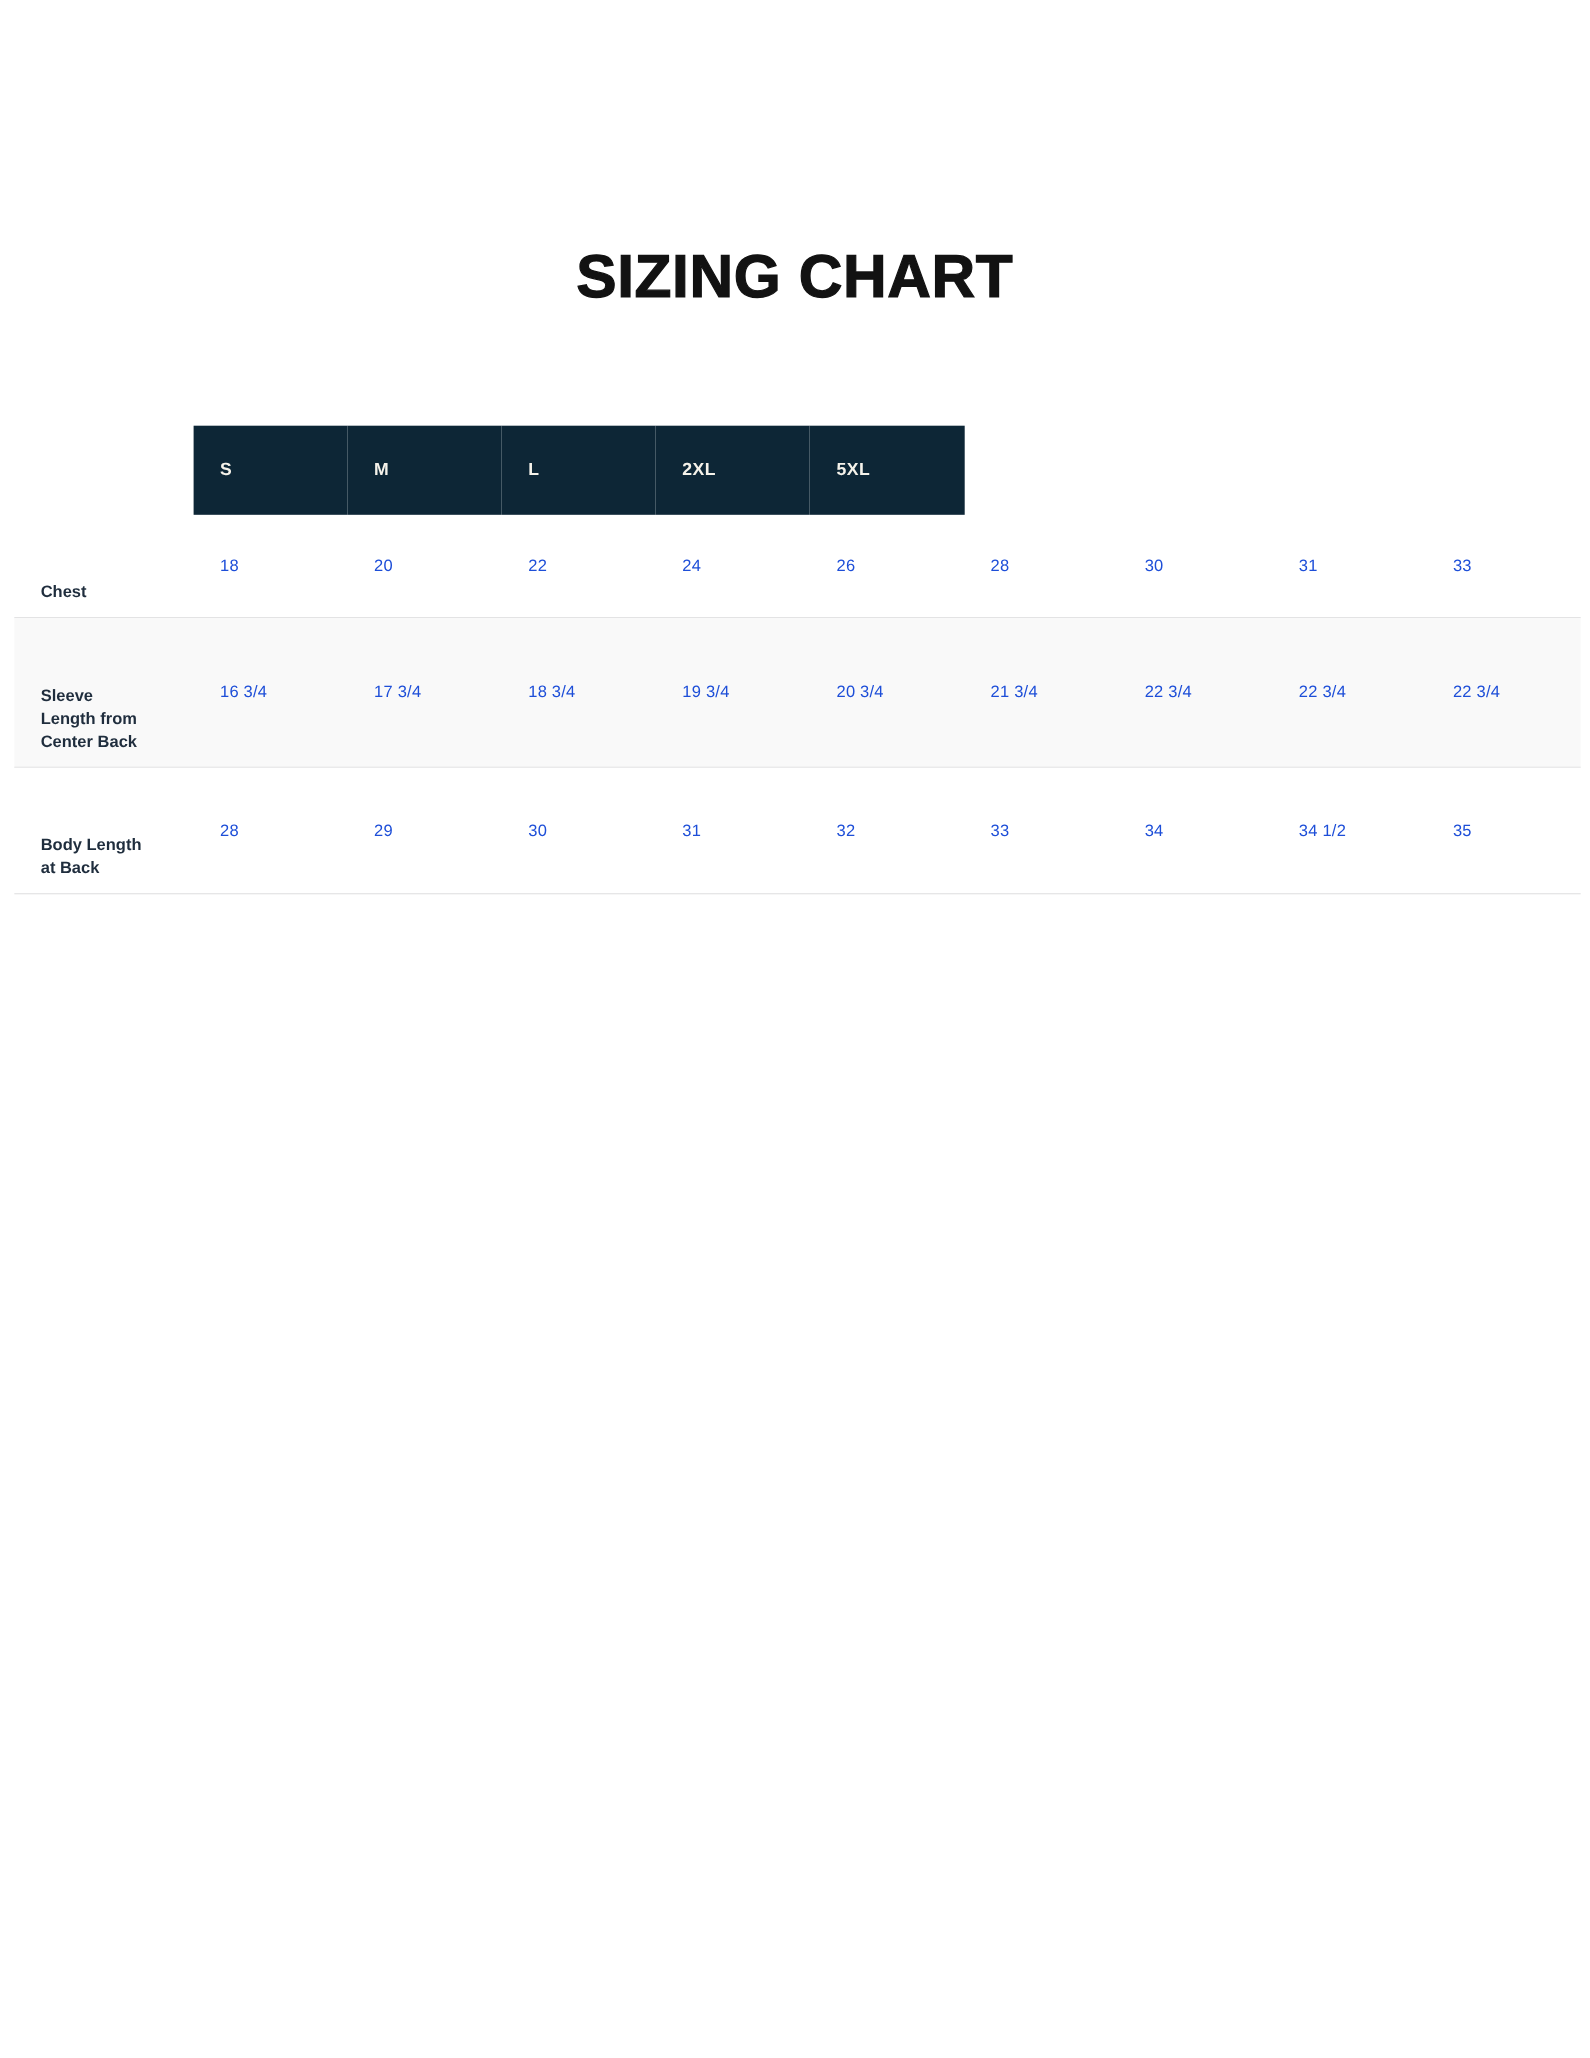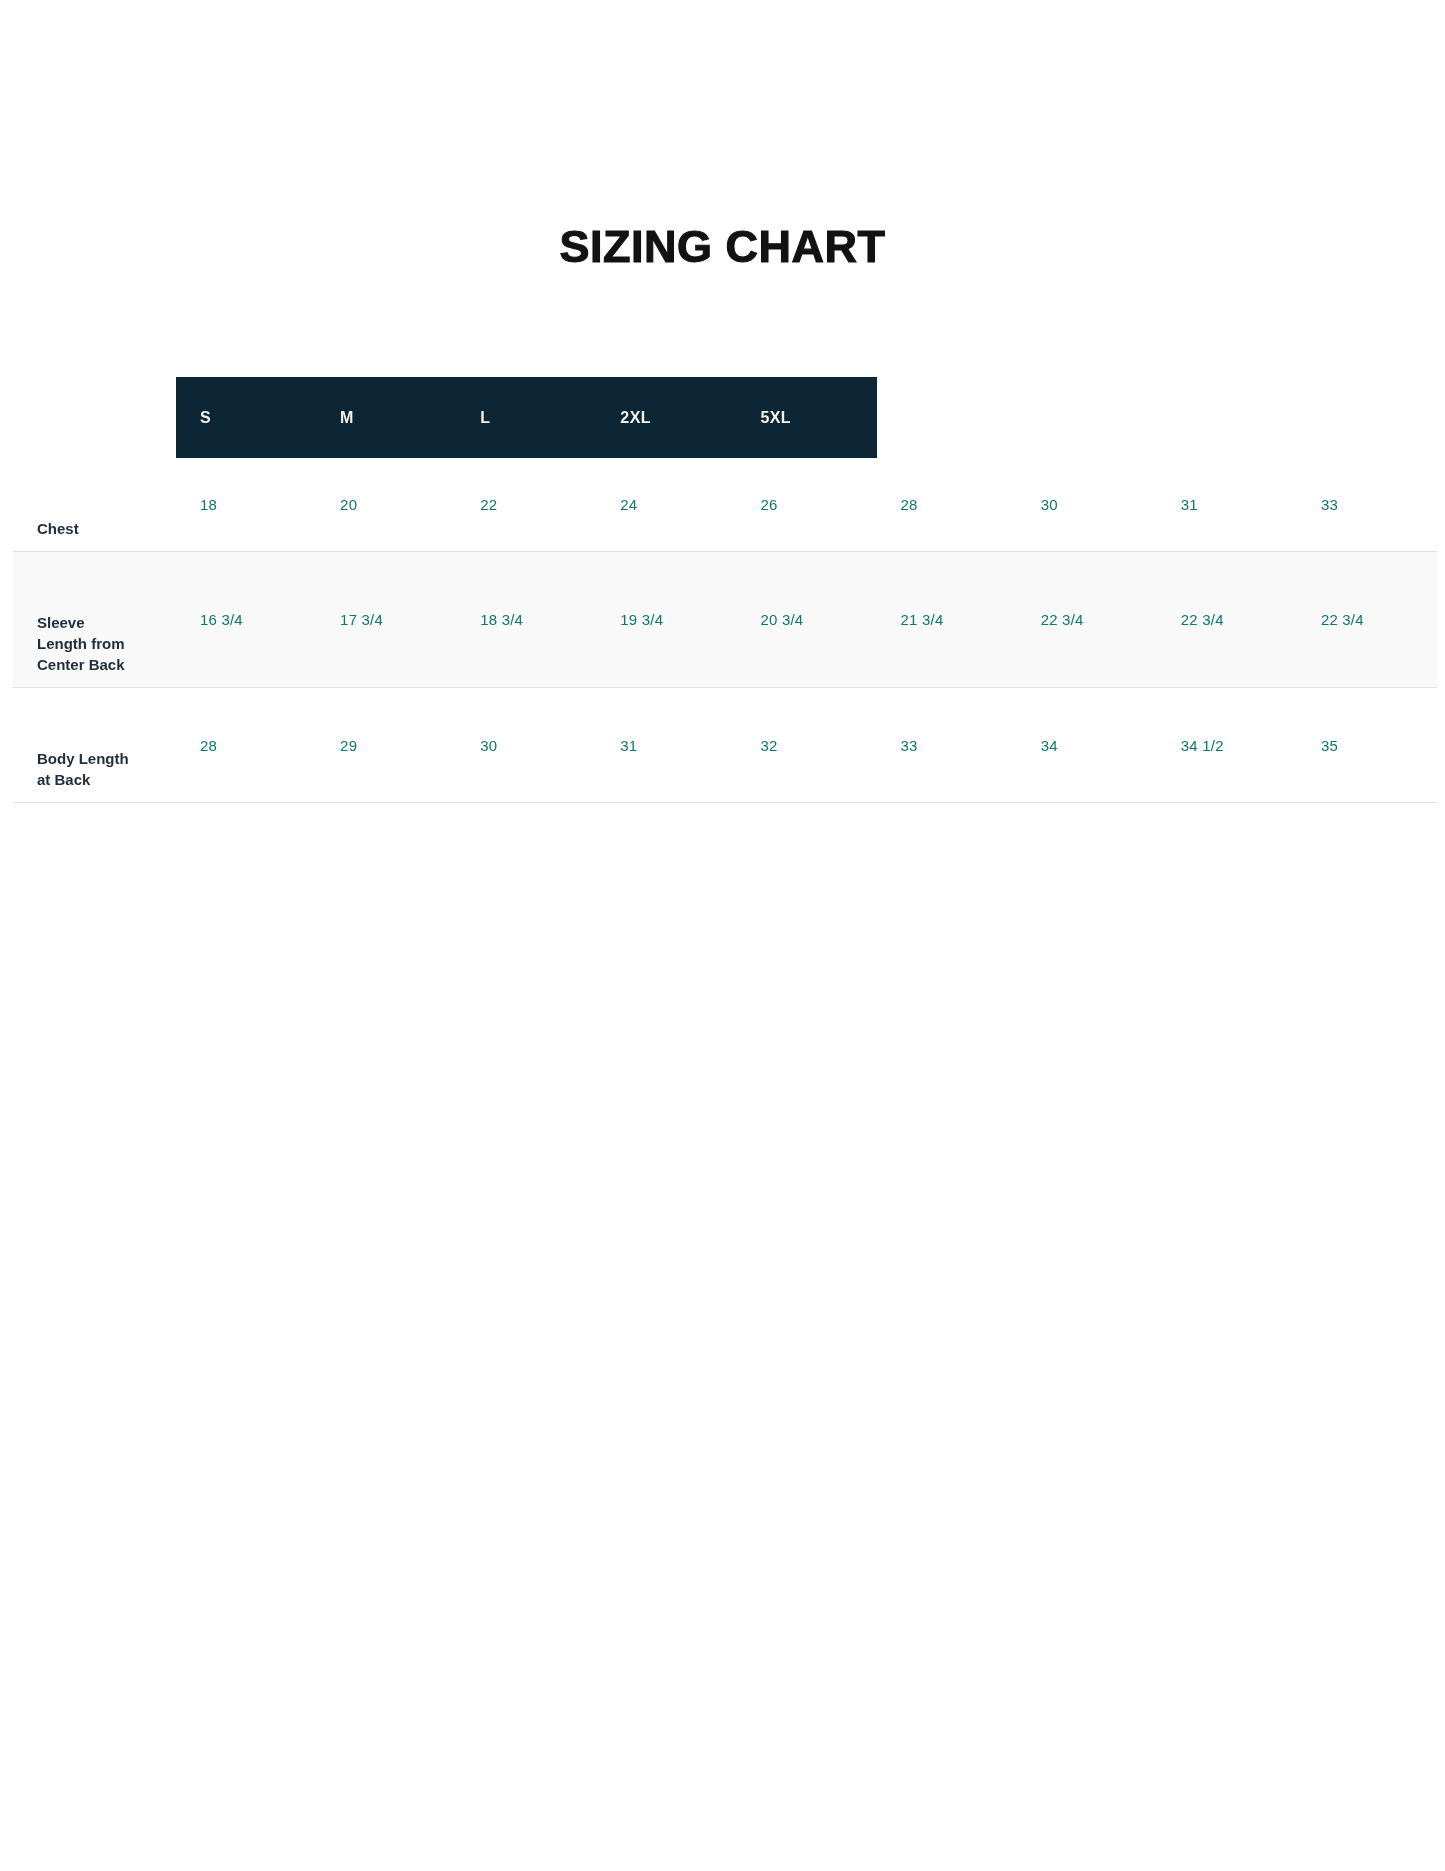--- a/index.html
+++ b/index.html
@@ -14,21 +14,21 @@
     height: 1871px;
     position: relative;
     overflow: hidden;
   }
 
   
   .page-title {
     margin: 224px 0 0 0;
     width: 100%;
     text-align: center;
-    font-size: 45px;
+    font-size: 55px;
     line-height: 1;
     font-weight: bold;
     letter-spacing: 0.5px;
     color: #121212;
     -webkit-text-stroke: 1.1px #121212;
   }
 
   
   .table-wrap {
     margin: 108px 0 0 13px;
@@ -76,21 +76,21 @@
     color: #1f2d3d;
   }
   .label-cell .label-inner {
     display: inline-block;
     width: 95px;
     margin-top: 48px;
   }
   .value-cell {
     padding-left: 24px;
     font-size: 15px;
-    color: #0f766e;
+    color: #1d4ed8;
     letter-spacing: 0.2px;
   }
 </style>
 </head>
 <body>
 
 <h1 class="page-title">SIZING CHART</h1>
 
 <div class="table-wrap">
 

